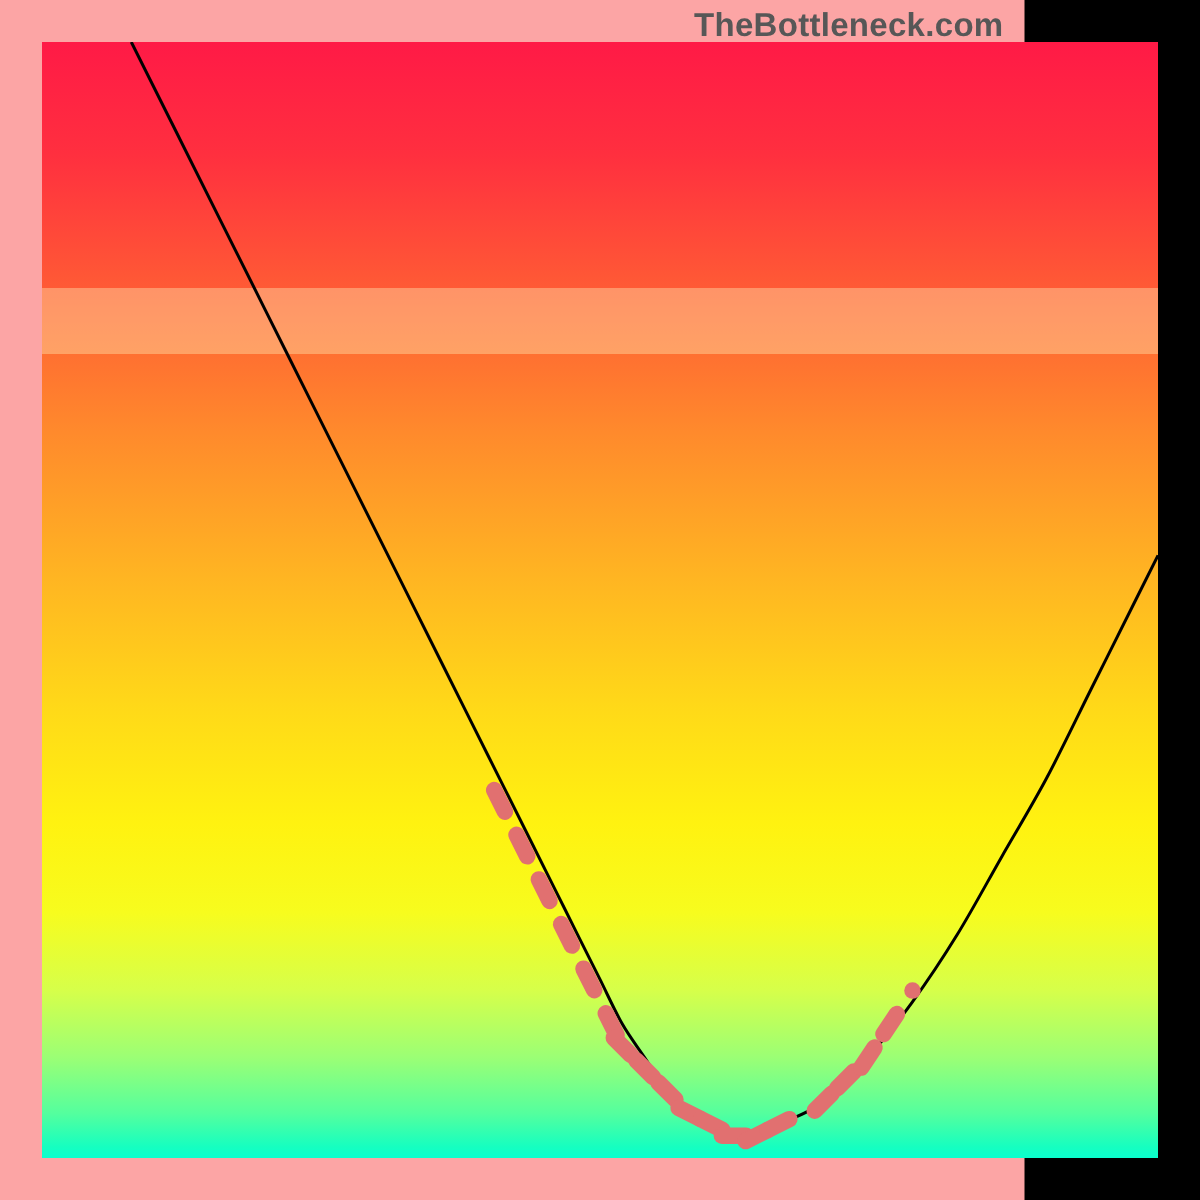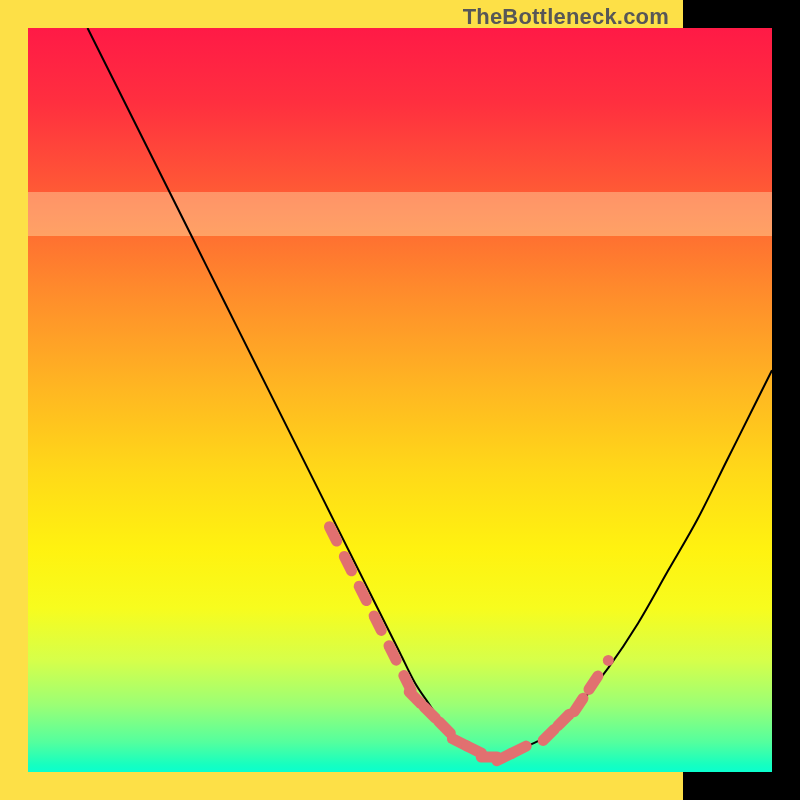--- a/index.html
+++ b/index.html
@@ -1,21 +1,21 @@
 <!DOCTYPE html>
 <html><head>
 <meta charset="utf-8">
 <style>
   * { margin: 0; padding: 0; box-sizing: border-box; }
   html, body { width: 800px; height: 800px; overflow: hidden; background: #000; }
   .frame {
     position: relative;
     width: 683px;
     height: 800px;
-    background: #fde047;
+    background: #fca5a5;
   }
   .watermark {
     position: absolute;
     top: 4px;
     right: 14px;
     font-family: Arial, Helvetica, sans-serif;
     font-size: 22px;
     font-weight: 600;
     color: #575757;
     letter-spacing: 0.2px;

